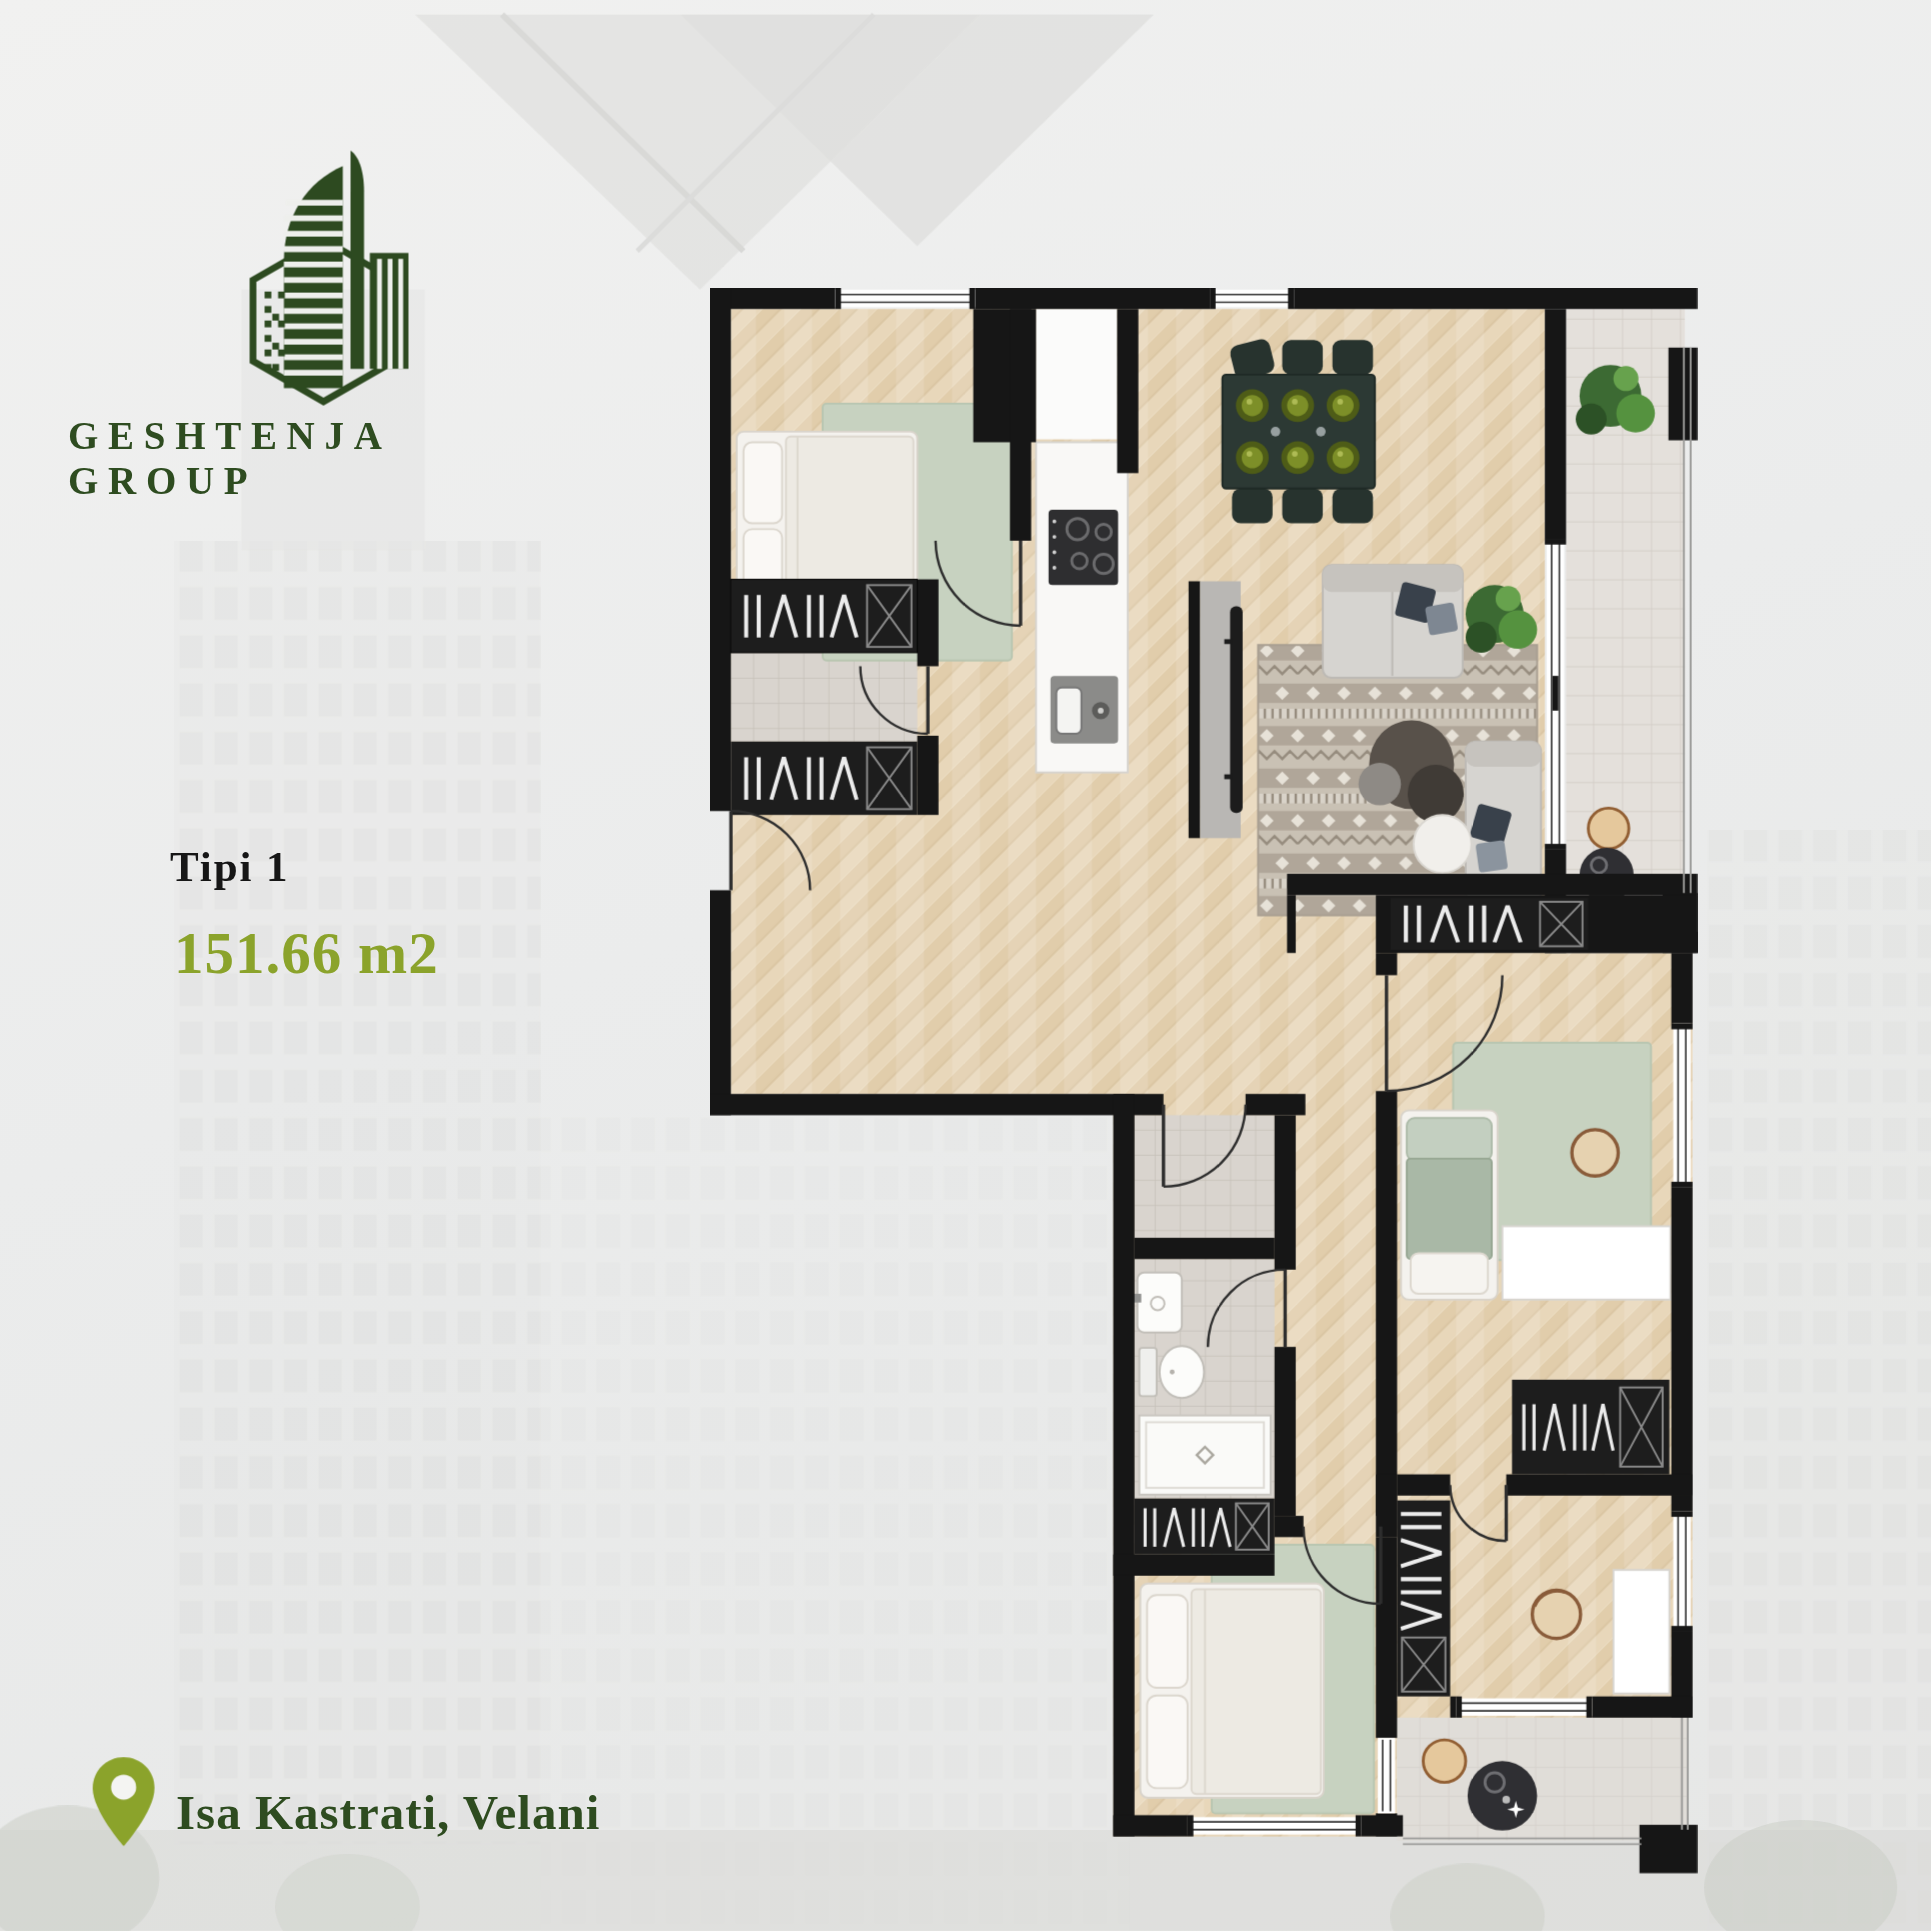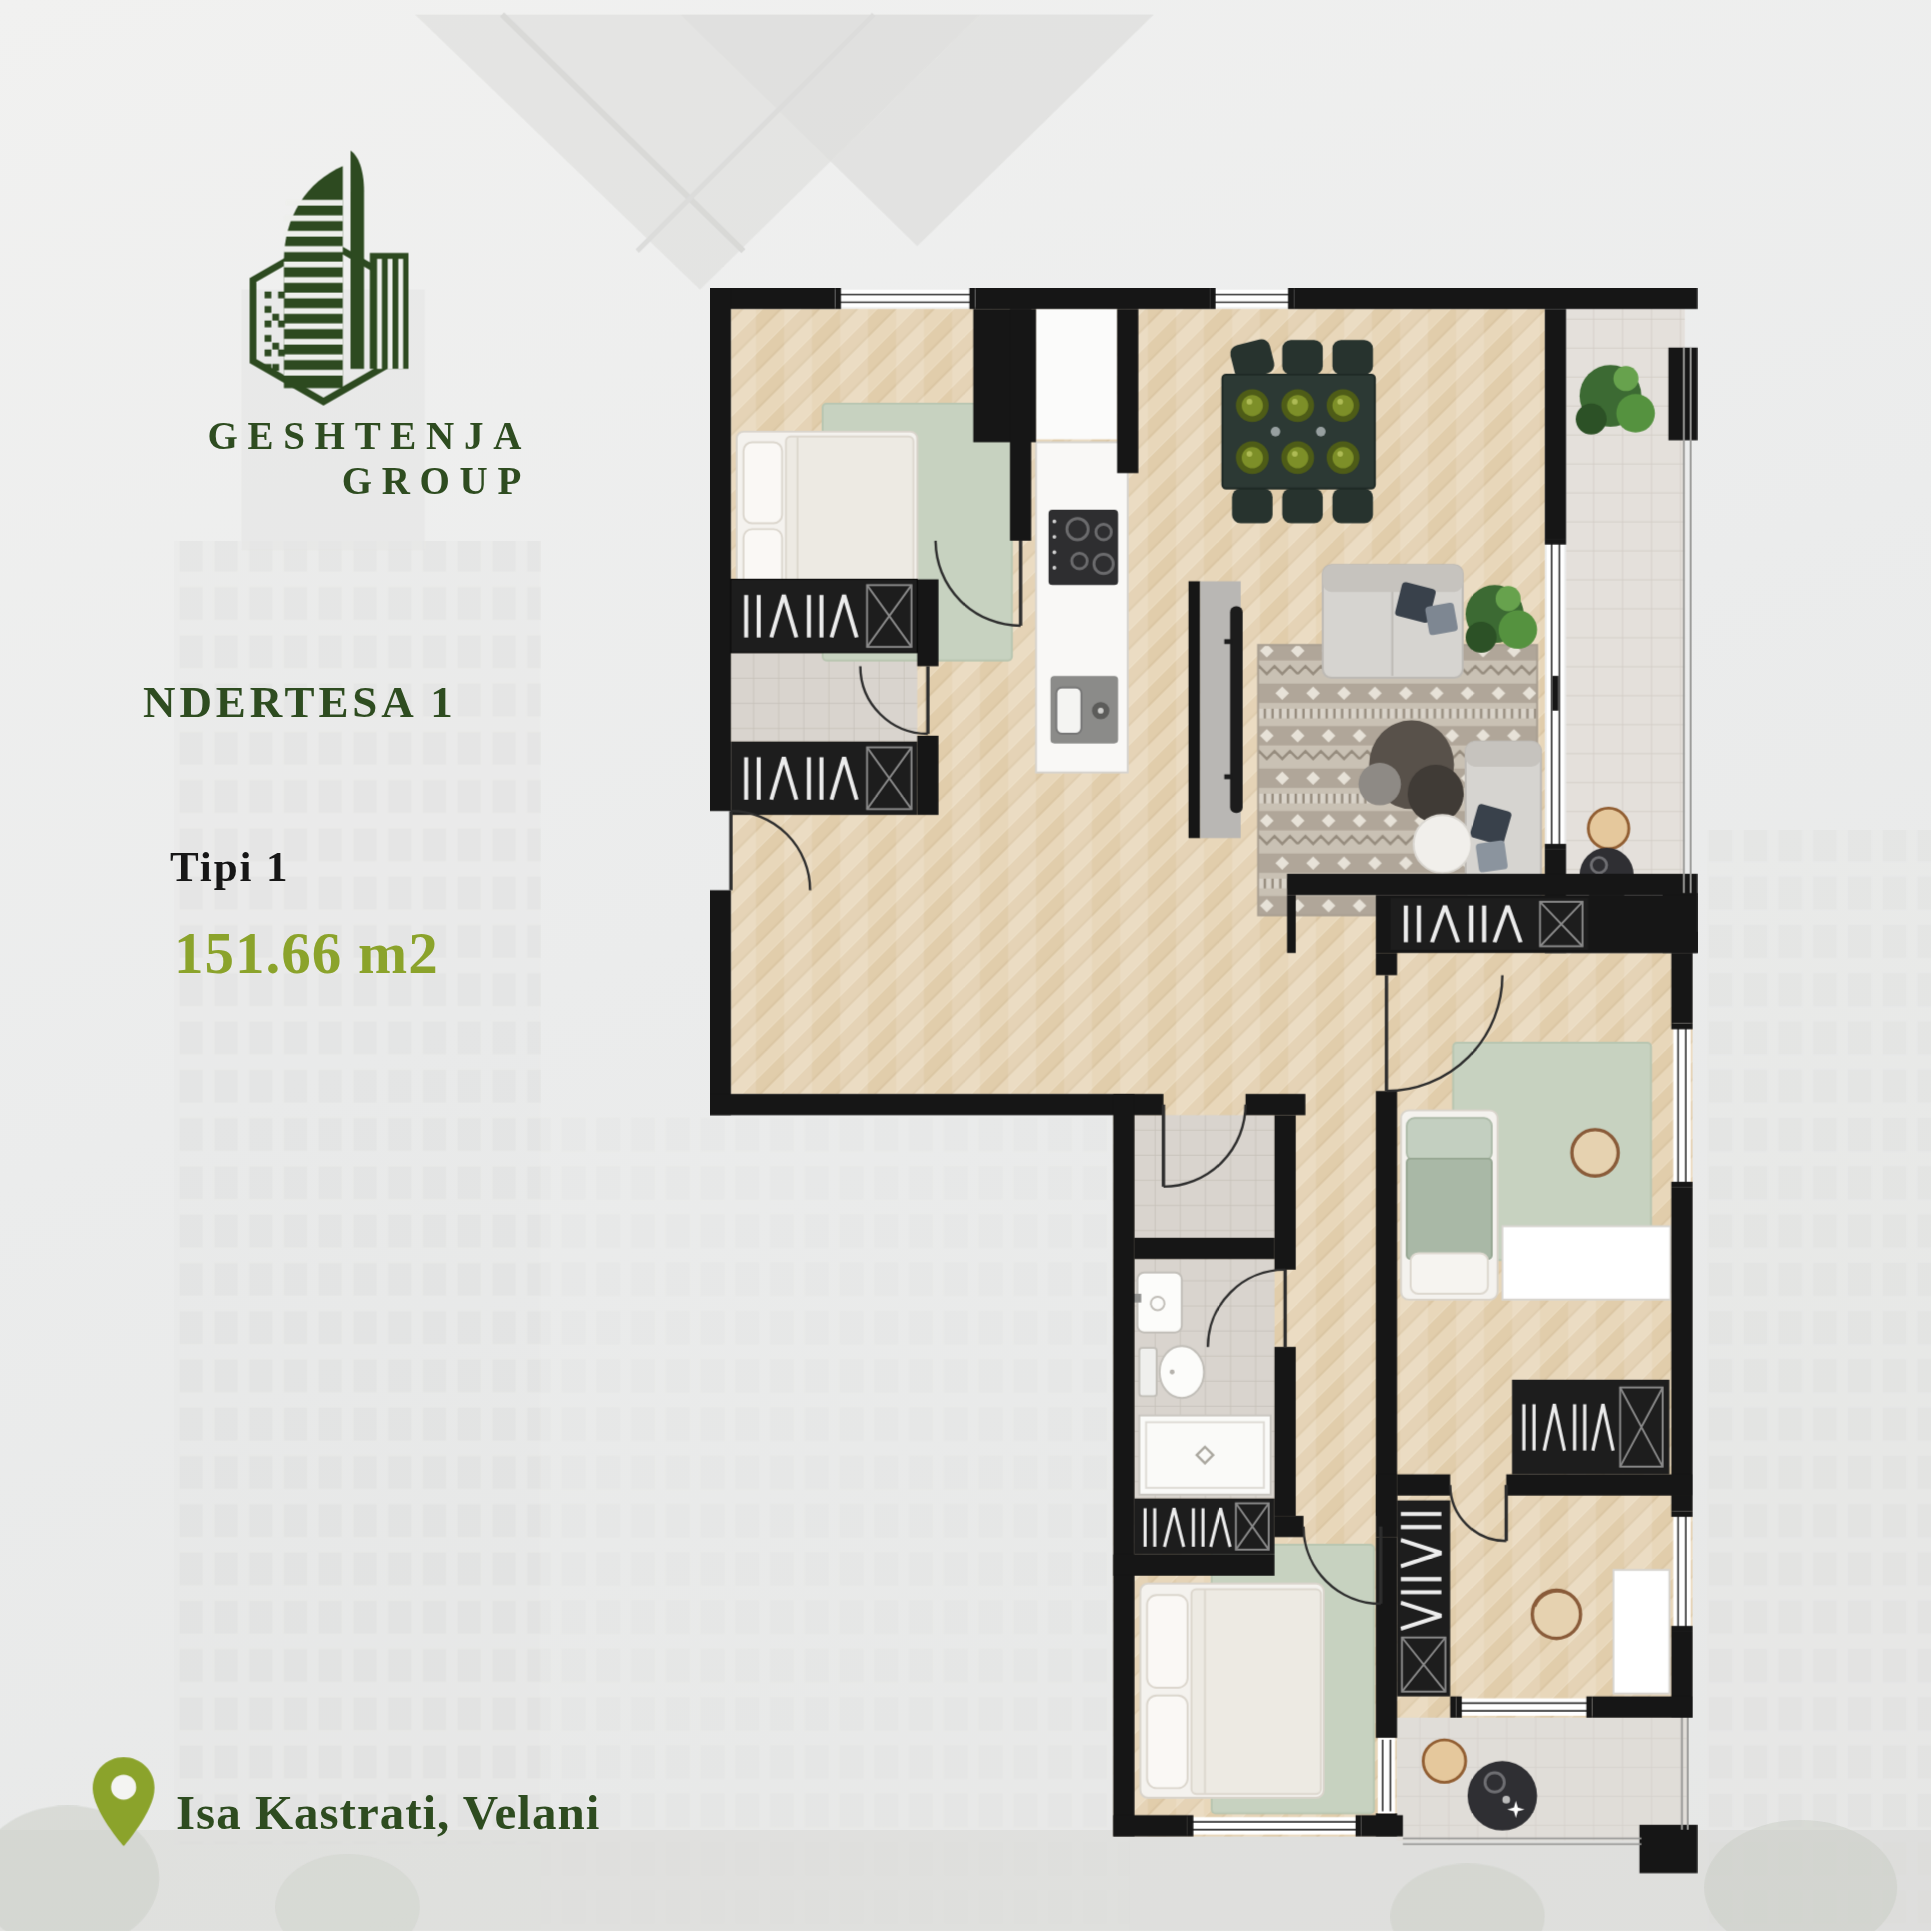--- a/index.html
+++ b/index.html
@@ -3,21 +3,21 @@
 <meta charset="utf-8">
 <style>
   html,body{margin:0;padding:0;background:#dfe0e0;}
   .canvas{
     position:relative;width:1931px;height:1931px;overflow:hidden;
     background:linear-gradient(160deg,#f1f1f0 0%,#ebecec 45%,#e6e7e6 100%);
     font-family:"Liberation Serif", serif;
   }
   .abs{position:absolute;}
   .brand-name{
-    left:68px;top:413px;width:463px;text-align:right;
+    left:68px;top:413px;width:463px;text-align:left;
     font-size:39px;font-weight:700;letter-spacing:9.7px;color:#2e4c20;
   }
   .building-label{
     left:143px;top:676px;font-size:45px;font-weight:700;letter-spacing:3.9px;color:#2e4c20;
   }
   .type-label{
     left:170px;top:842px;font-size:43px;font-weight:700;color:#161616;letter-spacing:1.9px;
   }
   .area-label{
     left:174px;top:919px;font-size:59px;font-weight:700;color:#8ba32b;letter-spacing:1px;
@@ -510,19 +510,18 @@
       </g>
     </g>
 
     <g transform="translate(96,1820)">
       <path d="M32 0 C14 0 0 14 0 32 C0 56 32 92 32 92 C32 92 64 56 64 32 C64 14 50 0 32 0 Z" fill="#8ba32b"></path>
       <circle cx="32" cy="31" r="13" fill="#f4f4f2"></circle>
     </g>
   </svg>
 
   <div class="abs brand-name">GESHTENJA GROUP</div>
-  <div class="abs building-label">NDERTESA 1</div>
   <div class="abs type-label">Tipi 1</div>
   <div class="abs area-label">151.66 m2</div>
   <div class="abs location-label">Isa Kastrati, Velani</div>
 
 </div>
 
 
 </body></html>

